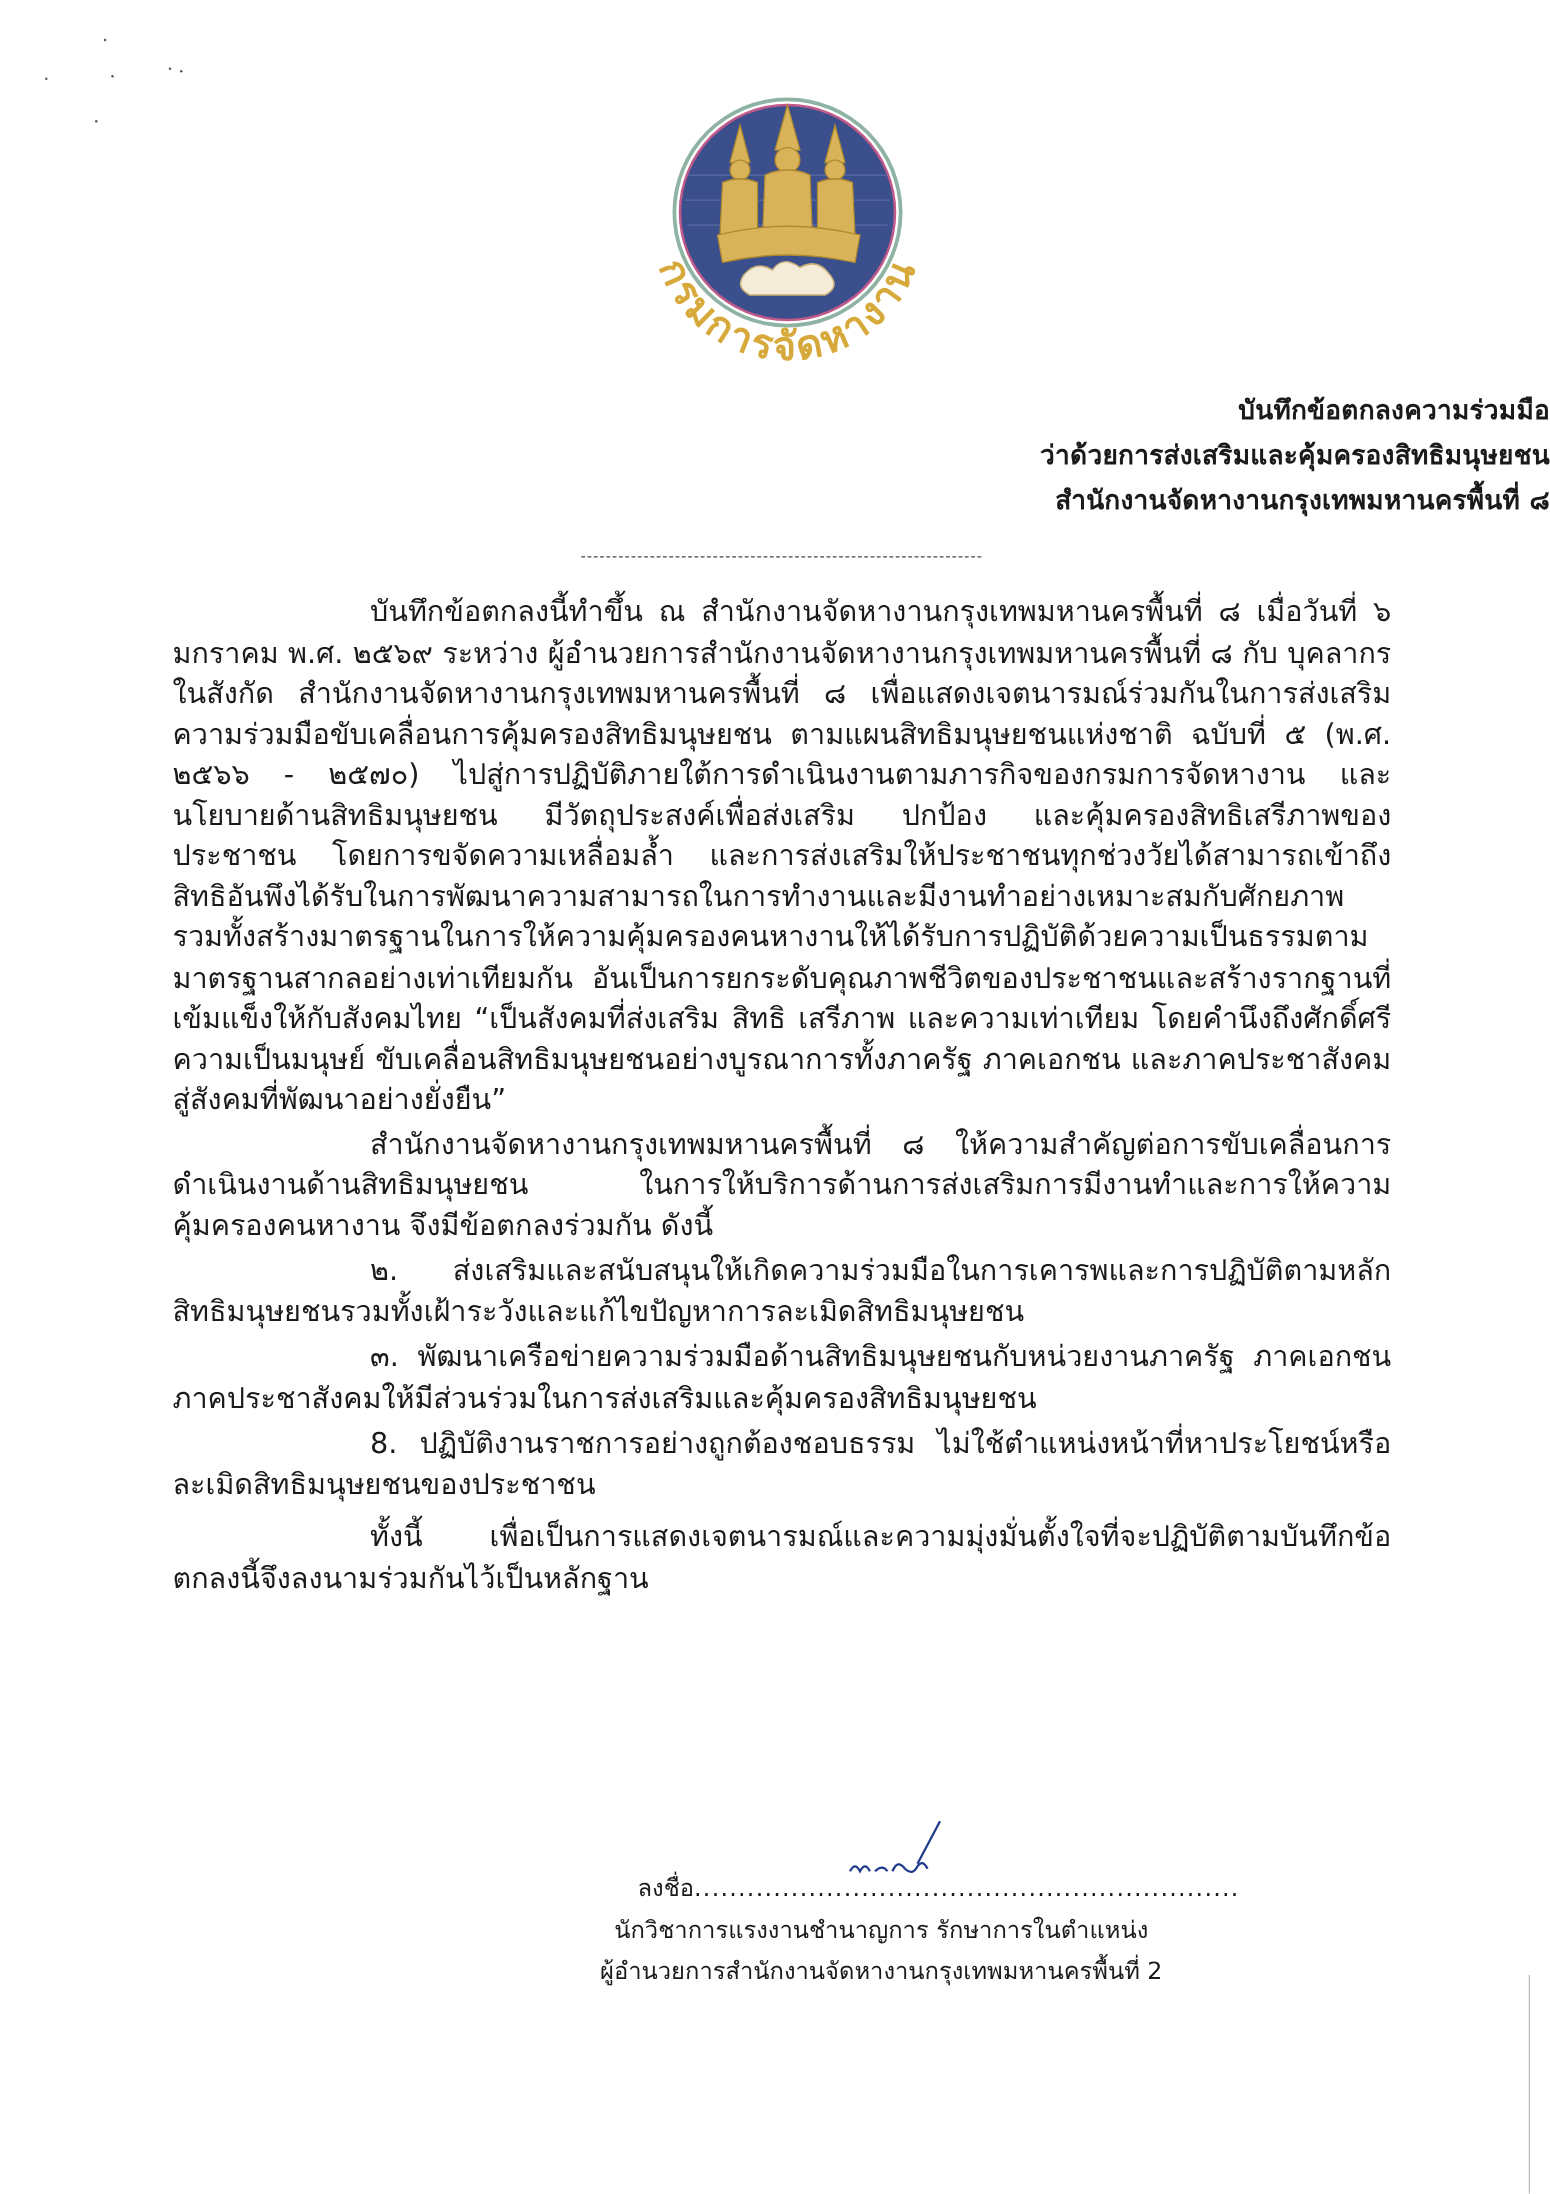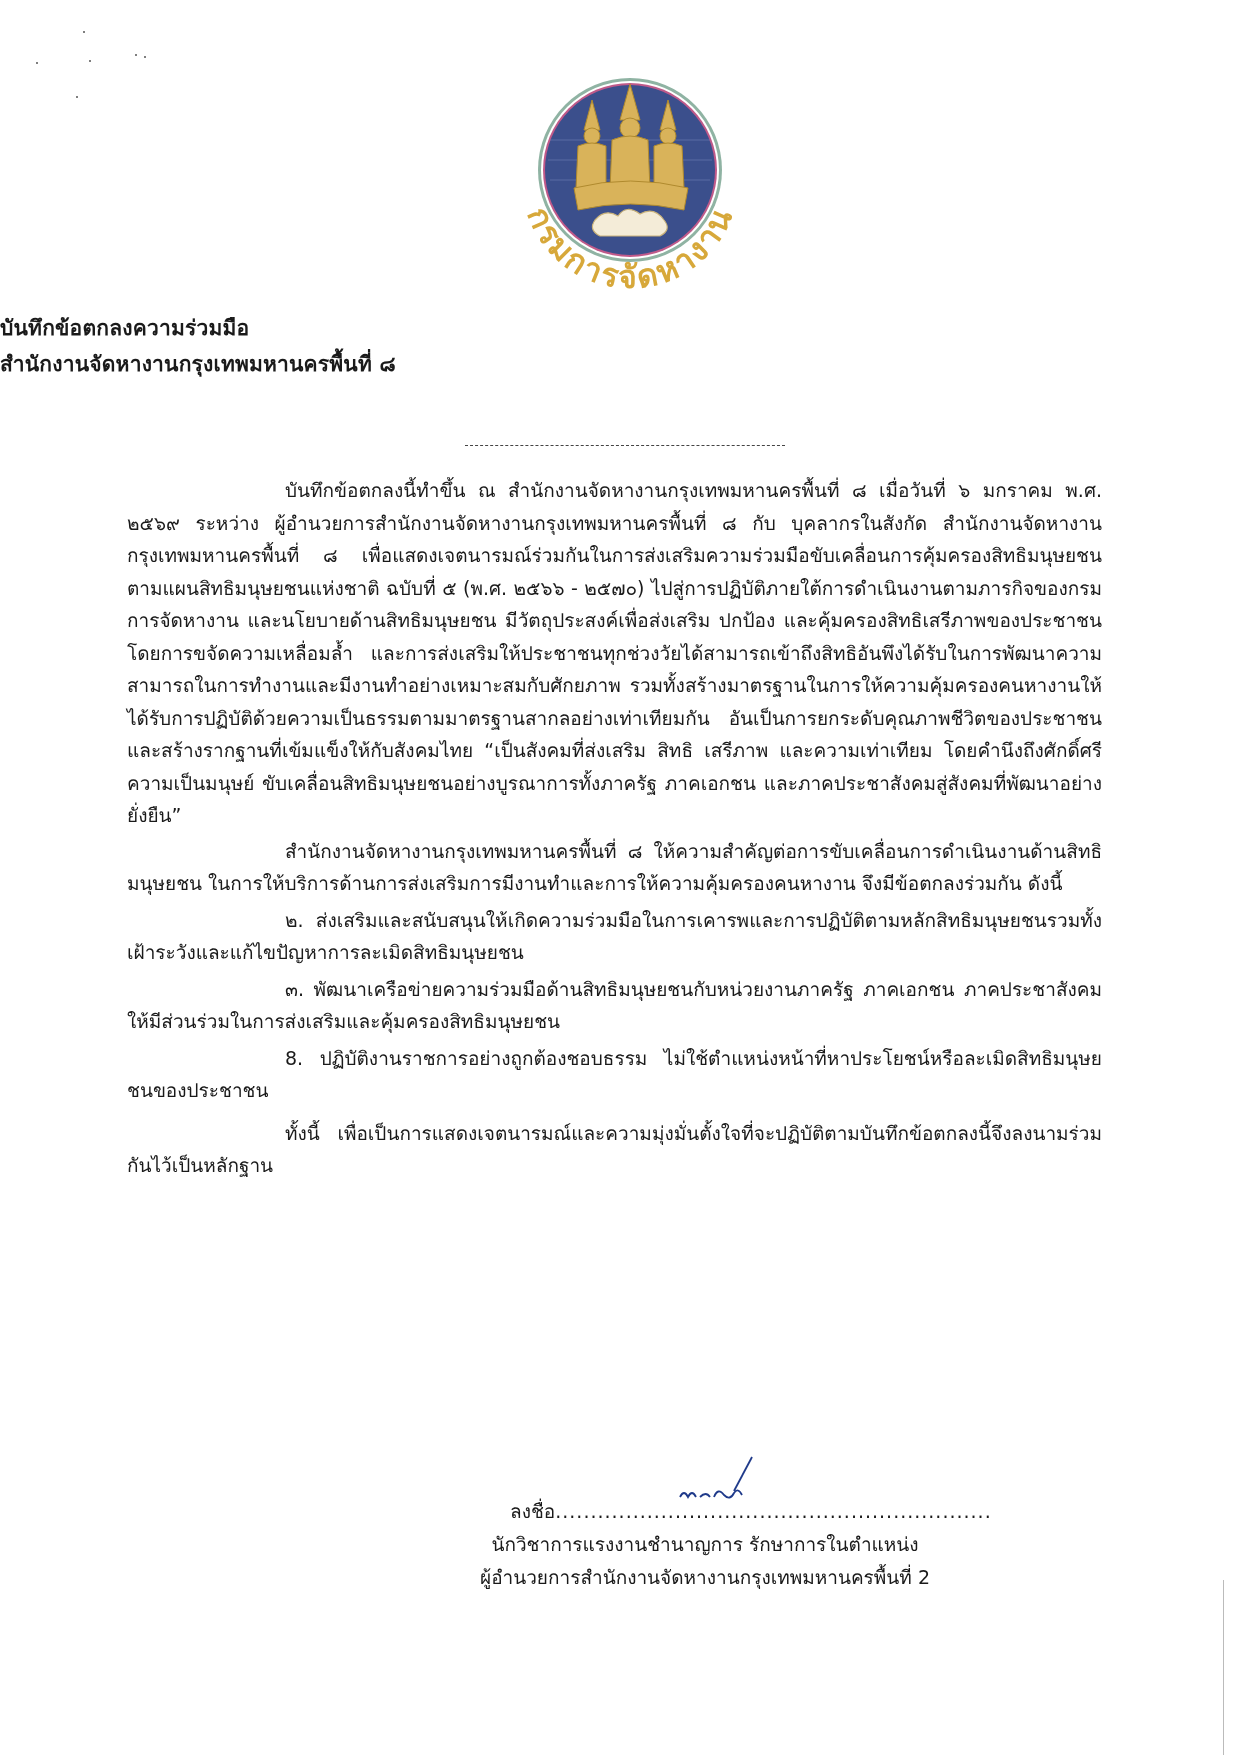--- a/index.html
+++ b/index.html
@@ -11,26 +11,26 @@
   .page { position: absolute; left: 0; top: 0; width: 1240px; height: 1755px; }
 
   
   .speck { position: absolute; width: 2px; height: 2px; background: #555; border-radius: 1px; }
   .edge-line { position: absolute; left: 1223px; top: 1580px; width: 1px; height: 175px; background: #bbb; }
 
   
   .logo { position: absolute; left: 500px; top: 70px; width: 260px; height: 220px; }
 
   
-  .title-block { position: absolute; left: 0; width: 1240px; top: 310px; text-align: left; }
+  .title-block { position: absolute; left: 0; width: 1240px; top: 310px; text-align: right; }
   .title-line { font-size: 21px; font-weight: bold; line-height: 36px; letter-spacing: 0.2px; }
   .divider { position: absolute; left: 465px; top: 445px; width: 320px; border-top: 1.5px dashed #444; }
 
   
-  .body-text { position: absolute; left: 127px; width: 975px; font-size: 19px; line-height: 32.5px; text-align: justify; }
+  .body-text { position: absolute; left: 138px; width: 975px; font-size: 23px; line-height: 32.5px; text-align: justify; }
   .body-text p { margin: 0; }
   .indent { text-indent: 158px; }
   .item { margin-top: 4px !important; }
 
   
   .sig-block { position: absolute; left: 420px; width: 570px; top: 1495px; text-align: center; font-size: 19px; line-height: 33px; }
   .sig-row { position: relative; text-align: left; padding-left: 90px; }
   .sig-dots { letter-spacing: 1px; }
   .sig-scribble { position: absolute; left: 240px; top: -42px; width: 120px; height: 60px; }
 </style>
@@ -81,20 +81,21 @@
         <path id="arcText" d="M22 110 A 108 108 0 0 0 238 110"></path>
       </defs>
       <text font-family="DejaVu Sans, sans-serif" font-size="32" font-weight="bold" fill="#d7a83a" letter-spacing="2">
         <textPath href="#arcText" startOffset="50%" text-anchor="middle">กรมการจัดหางาน</textPath>
       </text>
     </svg>
   </div>
 
   <div class="title-block">
     <div class="title-line">บันทึกข้อตกลงความร่วมมือ</div>
+    <div class="title-line">ว่าด้วยการส่งเสริมและคุ้มครองสิทธิมนุษยชน</div>
     <div class="title-line">สำนักงานจัดหางานกรุงเทพมหานครพื้นที่ ๘</div>
   </div>
   <div class="divider"></div>
 
   <div class="body-text" style="top:474px;">
     <p class="indent">บันทึกข้อตกลงนี้ทำขึ้น ณ สำนักงานจัดหางานกรุงเทพมหานครพื้นที่ ๘ เมื่อวันที่ ๖ มกราคม พ.ศ. ๒๕๖๙ ระหว่าง ผู้อำนวยการสำนักงานจัดหางานกรุงเทพมหานครพื้นที่ ๘ กับ บุคลากรในสังกัด สำนักงานจัดหางานกรุงเทพมหานครพื้นที่ ๘ เพื่อแสดงเจตนารมณ์ร่วมกันในการส่งเสริมความร่วมมือขับเคลื่อนการคุ้มครองสิทธิมนุษยชน ตามแผนสิทธิมนุษยชนแห่งชาติ ฉบับที่ ๕ (พ.ศ. ๒๕๖๖ - ๒๕๗๐) ไปสู่การปฏิบัติภายใต้การดำเนินงานตามภารกิจของกรมการจัดหางาน และนโยบายด้านสิทธิมนุษยชน มีวัตถุประสงค์เพื่อส่งเสริม ปกป้อง และคุ้มครองสิทธิเสรีภาพของประชาชน โดยการขจัดความเหลื่อมล้ำ และการส่งเสริมให้ประชาชนทุกช่วงวัยได้สามารถเข้าถึงสิทธิอันพึงได้รับในการพัฒนาความสามารถในการทำงานและมีงานทำอย่างเหมาะสมกับศักยภาพ รวมทั้งสร้างมาตรฐานในการให้ความคุ้มครองคนหางานให้ได้รับการปฏิบัติด้วยความเป็นธรรมตามมาตรฐานสากลอย่างเท่าเทียมกัน อันเป็นการยกระดับคุณภาพชีวิตของประชาชนและสร้างรากฐานที่เข้มแข็งให้กับสังคมไทย “เป็นสังคมที่ส่งเสริม สิทธิ เสรีภาพ และความเท่าเทียม โดยคำนึงถึงศักดิ์ศรีความเป็นมนุษย์ ขับเคลื่อนสิทธิมนุษยชนอย่างบูรณาการทั้งภาครัฐ ภาคเอกชน และภาคประชาสังคมสู่สังคมที่พัฒนาอย่างยั่งยืน”</p>
     <p class="indent" style="margin-top:3px;">สำนักงานจัดหางานกรุงเทพมหานครพื้นที่ ๘ ให้ความสำคัญต่อการขับเคลื่อนการดำเนินงานด้านสิทธิมนุษยชน ในการให้บริการด้านการส่งเสริมการมีงานทำและการให้ความคุ้มครองคนหางาน จึงมีข้อตกลงร่วมกัน ดังนี้</p>
     <p class="indent item">๒. ส่งเสริมและสนับสนุนให้เกิดความร่วมมือในการเคารพและการปฏิบัติตามหลักสิทธิมนุษยชนรวมทั้งเฝ้าระวังและแก้ไขปัญหาการละเมิดสิทธิมนุษยชน</p>
     <p class="indent item">๓. พัฒนาเครือข่ายความร่วมมือด้านสิทธิมนุษยชนกับหน่วยงานภาครัฐ ภาคเอกชน ภาคประชาสังคมให้มีส่วนร่วมในการส่งเสริมและคุ้มครองสิทธิมนุษยชน</p>
     <p class="indent item">8. ปฏิบัติงานราชการอย่างถูกต้องชอบธรรม ไม่ใช้ตำแหน่งหน้าที่หาประโยชน์หรือละเมิดสิทธิมนุษยชนของประชาชน</p>

